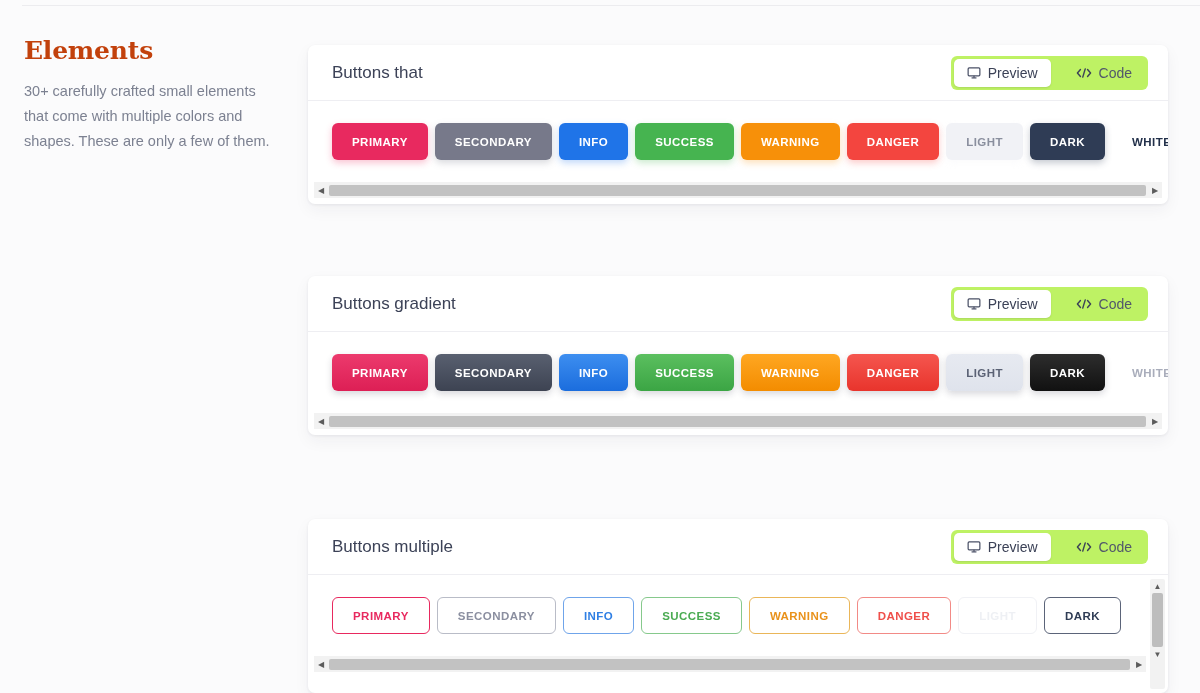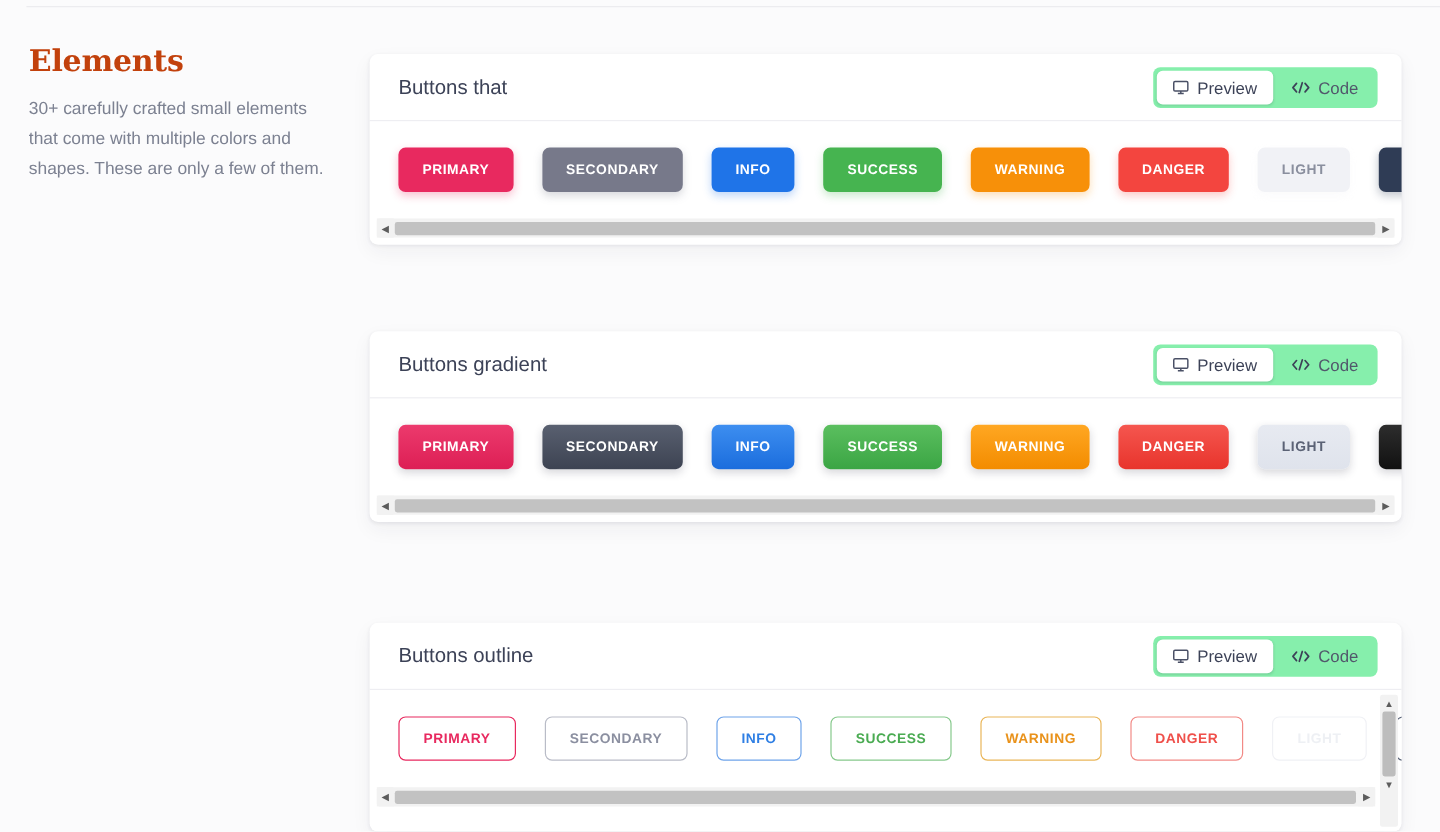--- a/index.html
+++ b/index.html
@@ -61,24 +61,24 @@
   }
   .card-title {
     font-size: 17px;
     color: #3c4257;
     font-weight: 400;
   }
 
   .toggle {
     display: flex;
     align-items: center;
-    background: #86efac;
+    background: #bef264;
     border-radius: 6px;
     padding: 3px;
-    gap: 2px;
+    gap: 12px;
     justify-content: center;
   }
   .toggle-btn {
     display: flex;
     align-items: center;
     gap: 7px;
     padding: 6px 13px;
     border-radius: 5px;
     font-size: 14px;
     color: #51576b;
@@ -93,21 +93,21 @@
   .toggle-btn svg { display: block; }
 
   .card-body {
     position: relative;
     padding: 22px 0 0 0;
     overflow: hidden;
   }
   .btn-track {
     display: flex;
     align-items: center;
-    gap: 24px;
+    gap: 7px;
     padding: 0 24px 22px 24px;
     white-space: nowrap;
   }
 
   .btn {
     border: none;
     border-radius: 6px;
     height: 37px;
     min-width: 66px;
     padding: 0 20px;
@@ -283,21 +283,21 @@
       <div class="hscroll">
         <div class="arrow">◀</div>
         <div class="thumb" style="margin-right:2px;"></div>
         <div class="arrow">▶</div>
       </div>
     </div>
   </div>
 
   <div class="card" style="top:519px;">
     <div class="card-head">
-      <div class="card-title">Buttons outline</div>
+      <div class="card-title">Buttons multiple</div>
       <div class="toggle">
         <div class="toggle-btn active">
           <span>
             <svg width="14" height="14" viewBox="0 0 16 16" fill="none" stroke="#4a5066" stroke-width="1.4">
               <rect x="1.3" y="2.2" width="13.4" height="9" rx="1.2"></rect>
               <line x1="8" y1="11.2" x2="8" y2="13.4"></line>
               <line x1="5.2" y1="13.6" x2="10.8" y2="13.6"></line>
             </svg>
           </span>
           <span>Preview</span>

